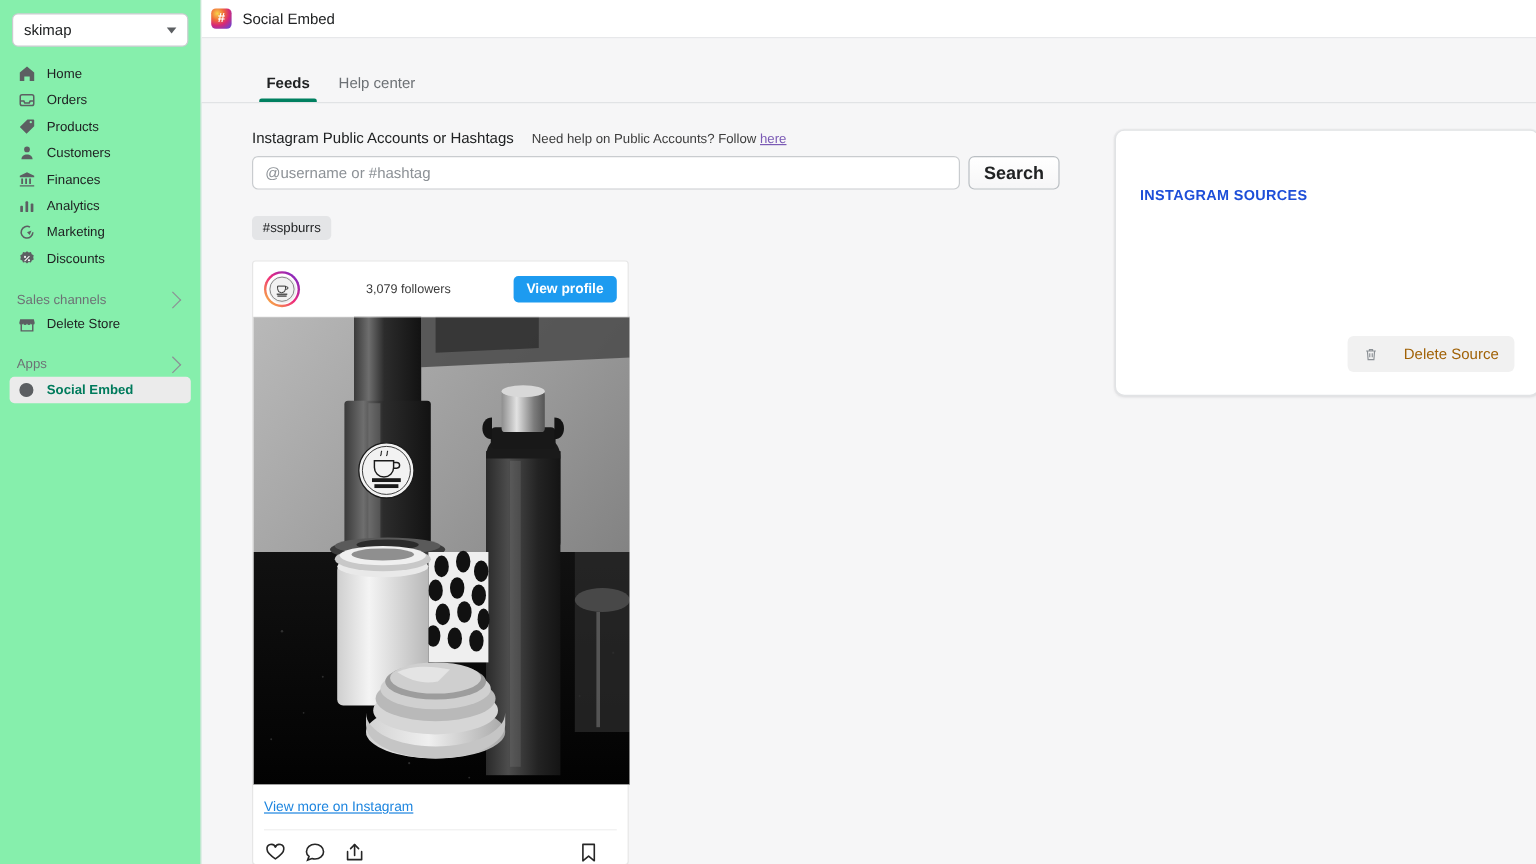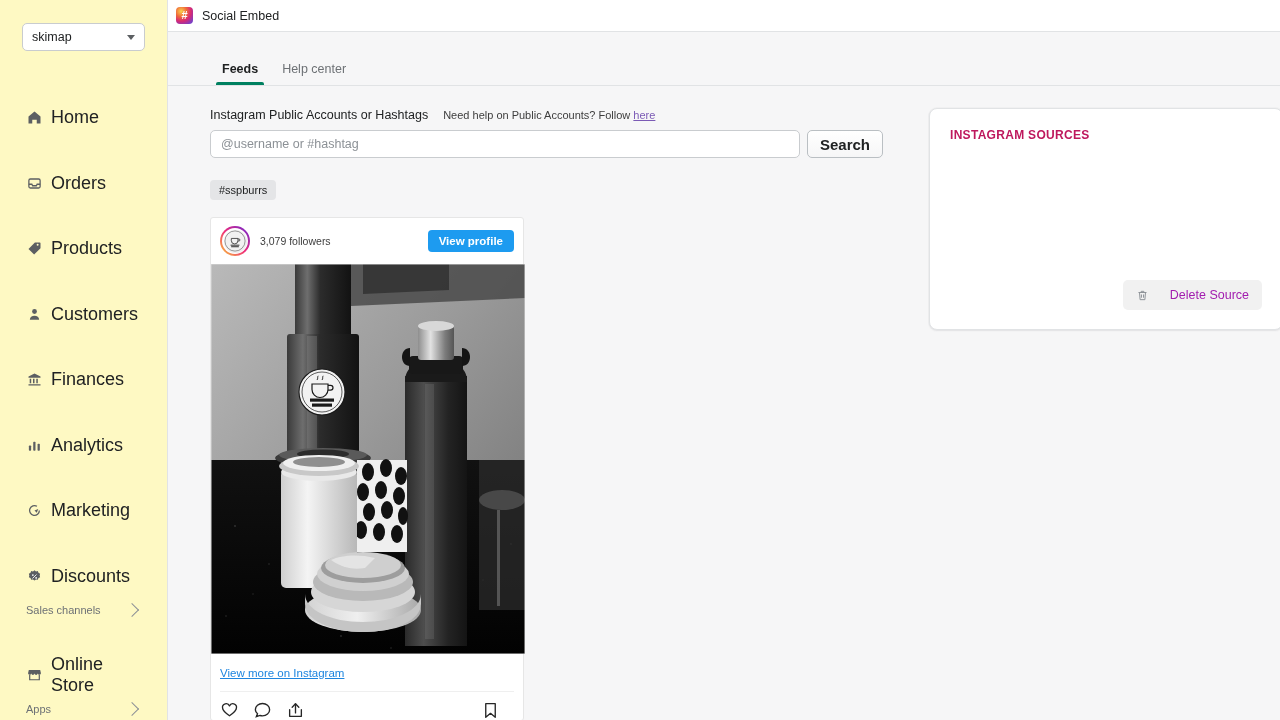--- a/index.html
+++ b/index.html
@@ -8,24 +8,24 @@
     font-family: "Liberation Sans", sans-serif;
     background: #f6f6f7;
     overflow: hidden;
     -webkit-font-smoothing: antialiased;
   }
   .app { display: flex; width: 1280px; height: 720px; }
 
   
   .sidebar {
     width: 168px; height: 720px;
-    background: #fef9c3;
+    background: #86efac;
     border-right: 1px solid #e1e3e5;
     flex: 0 0 168px;
-    padding: 12px;
+    padding: 0;
   }
   .store-select {
     margin: 11px 10px 10px 10px;
     height: 28px;
     background: #ffffff;
     border: 1px solid #c9cccf;
     border-radius: 5px;
     display: flex; align-items: center;
     padding: 0 9px;
     font-size: 12.5px;
@@ -38,24 +38,23 @@
     border-left: 4px solid transparent;
     border-right: 4px solid transparent;
     border-top: 5px solid #5c5f62;
   }
   .nav { padding: 2px 8px 0 8px; }
   .nav-item {
     display: flex; align-items: center;
     height: 21.5px;
     padding: 0 6px;
     border-radius: 4px;
-    font-size: 18px;
+    font-size: 11px;
     color: #202223;
     margin-bottom: 0.5px;
-    margin-top: 44px;
   }
   .nav-item .ico {
     width: 16px; height: 16px;
     margin-right: 9px;
     display: flex; align-items: center; justify-content: center;
     flex: 0 0 16px;
   }
   .nav-item .ico svg { display: block; }
   .nav-item.active { background: #ebebeb; color: #007b5c; font-weight: bold; }
   .nav-item.active .ico svg { fill: #5c5f62; }
@@ -159,21 +158,21 @@
     box-shadow: inset 0 -1px 0 rgba(0,0,0,0.2);
   }
 
   
   .post-card {
     width: 314px; margin-top: 17px;
     background: #ffffff;
     border: 1px solid #e6e6e6;
     border-radius: 3px;
   }
-  .post-head { display: flex; align-items: center; padding: 8px 9px; }
+  .post-head { display: flex; align-items: center; padding: 8px 9px; gap: 45px; }
   .avatar-ring {
     width: 30px; height: 30px; border-radius: 50%;
     background: linear-gradient(45deg,#f9ce34 0%,#ee2a7b 50%,#6228d7 100%);
     padding: 2px; flex: 0 0 30px;
   }
   .avatar-inner {
     width: 100%; height: 100%; border-radius: 50%;
     background: #ffffff; padding: 1.5px;
   }
   .avatar-img {
@@ -204,26 +203,27 @@
   .sources-card {
     background: #ffffff;
     border: 1px solid #e1e3e5;
     border-radius: 8px;
     width: 354px; height: 222px;
     padding: 19px 20px;
     display: flex; flex-direction: column;
     box-shadow: 0 0 0 1px rgba(63,63,68,0.03), 0 1px 2px rgba(63,63,68,0.07);
   }
   .sources-title {
-    font-size: 12px; font-weight: bold; color: #be185d;
+    font-size: 12px; font-weight: bold; color: #1d4ed8;
     letter-spacing: 0.3px;
+    margin-top: 28px;
   }
   .delete-btn {
     margin-top: auto; margin-left: auto;
-    background: #f1f1f1; color: #a21caf;
+    background: #f1f1f1; color: #a16207;
     border: none; border-radius: 5px;
     font-size: 12.5px;
     padding: 8px 13px;
     display: flex; align-items: center; gap: 21px;
     font-family: "Liberation Sans", sans-serif;
   }
   .delete-btn svg { display: block; }
 </style>
 </head>
 <body>
@@ -324,21 +324,21 @@
         <span class="chev"></span>
       </div>
 
       <div class="nav-item">
         <span class="ico">
           <svg width="15" height="15" viewBox="0 0 20 20" fill="#5c5f62">
               <path d="M2.4 4h15.2l1 4.2a2.2 2.2 0 01-4.3.6 2.2 2.2 0 01-4.3 0 2.2 2.2 0 01-4.3 0 2.2 2.2 0 01-4.3-.6L2.4 4z"></path>
               <path d="M3.6 10.4V17h12.8v-6.6" fill="none" stroke="#5c5f62" stroke-width="1.6"></path>
             </svg>
         </span>
-        <span>Online Store</span>
+        <span>Delete Store</span>
       </div>
 
       <div class="sec-head">
         <span>Apps</span>
         <span class="chev"></span>
       </div>
 
       <div class="nav-item active">
         <span class="ico">
           <svg width="14" height="14" viewBox="0 0 20 20" fill="none" stroke="#5c5f62" stroke-width="1.6">

